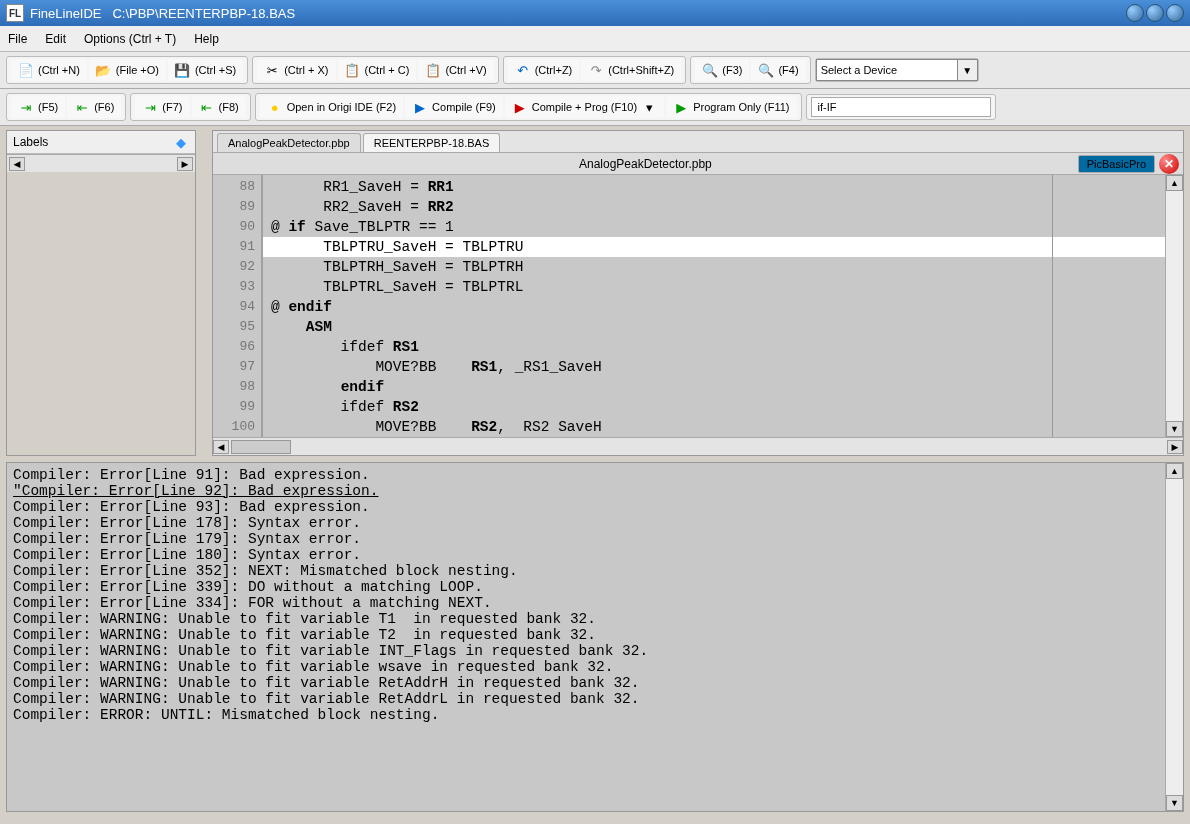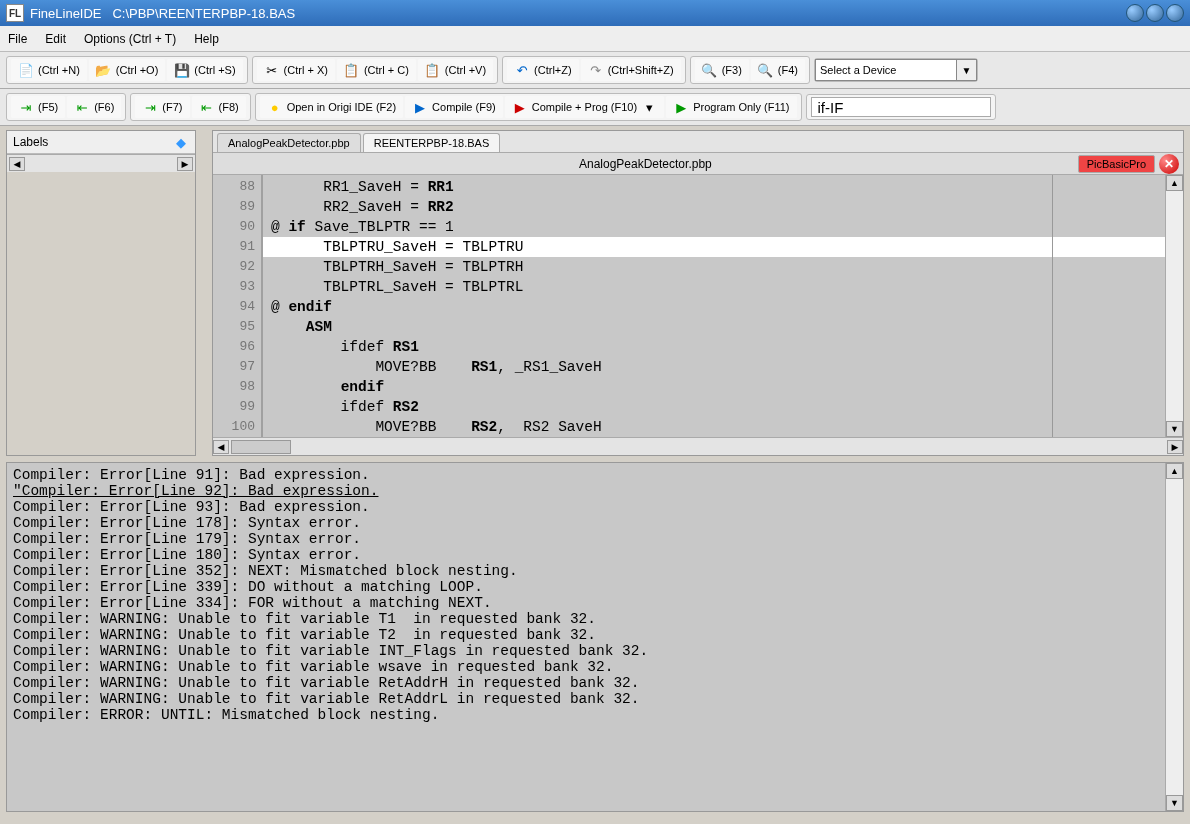--- a/index.html
+++ b/index.html
@@ -14,36 +14,36 @@
 .menubar { background:#eee; border-bottom:1px solid #bbb; height:26px; display:flex; align-items:center; padding:0 8px; gap:18px;}
 .menubar span { cursor:default; }
 
 .toolbar { background:#e8e8e8; border-bottom:1px solid #aaa; padding:4px 6px; display:flex; flex-wrap:wrap; gap:4px; align-items:center;}
 .tool-group { display:flex; align-items:center; gap:2px; border:1px solid #bbb; border-radius:3px; padding:2px 4px; background:#f4f4f4;}
 .tool-btn { display:flex; align-items:center; gap:4px; padding:2px 6px; border:1px solid transparent; border-radius:2px; cursor:default; font-size:11px; background:#f8f8f8;}
 .ico { width:16px;height:16px;display:inline-flex;align-items:center;justify-content:center;font-size:13px;}
 .device-select { width:140px; height:20px; border:1px solid #888; background:#fff; font-size:11px; padding:0 4px;}
 .device-wrap { display:flex;align-items:flex-end;border:1px solid #888;background:#fff;}
 .device-arrow{width:20px;height:20px;display:flex;align-items:center;justify-content:center;font-size:10px;border-left:1px solid #888;background:#eee;}
-.snip-box { border:1px solid #aaa; background:#fff; padding:1px 6px; font-size:15px; width:180px; height:20px; display:flex; align-items:center;}
+.snip-box { border:1px solid #aaa; background:#fff; padding:1px 6px; font-size:11px; width:180px; height:20px; display:flex; align-items:center;}
 
 .main-area { display:flex; height: 330px; padding:4px 6px 0 6px; gap:16px;}
 .left-panel { width:190px; display:flex; flex-direction:column; border:1px solid #999;}
 .labels-hdr { background:#efefef; border-bottom:1px solid #bbb; padding:3px 6px; display:flex; justify-content:space-between; align-items:center;}
 .labels-body { flex:1; background:#c8c8c8; font-family:"Courier New",monospace; font-size:14px; padding:4px 2px; overflow:hidden; white-space:pre;}
 .panel-sb { height:18px; background:#e4e4e4; border-top:1px solid #aaa; display:flex; justify-content:space-between; align-items:center; padding:0 2px;}
 .sb-btn{width:16px;height:14px;border:1px solid #999;background:#ddd;font-size:9px;display:flex;align-items:center;justify-content:center;}
 
 .editor-panel { flex:1; display:flex; flex-direction:column; border:1px solid #999;}
 .file-tabs { display:flex; background:#e4e4e4; border-bottom:1px solid #aaa; padding:2px 4px 0 4px; gap:0;}
 .file-tab { padding:3px 10px; border:1px solid #aaa; border-bottom:none; background:#ddd; font-size:11px; border-radius:3px 3px 0 0; margin-right:2px;}
 .file-tab.active { background:#f4f4f4; }
 .editor-header { display:flex; align-items:center; background:#ddd; border-bottom:1px solid #aaa; height:22px;}
 .editor-header .filename { flex:1; text-align:center; font-size:12px;}
-.lang-badge { padding:2px 8px; border:1px solid #aaa; background:#ef4444; border-radius:2px; margin-right:4px; font-size:11px;}
+.lang-badge { padding:2px 8px; border:1px solid #aaa; background:#0369a1; border-radius:2px; margin-right:4px; font-size:11px;}
 .close-x { width:20px;height:20px;border-radius:50%;background:radial-gradient(circle at 30% 30%,#f88,#c00);color:#fff;display:flex;align-items:center;justify-content:center;font-weight:bold;margin-right:4px;}
 
 .code-wrap { flex:1; display:flex; overflow:hidden; background:#c8c8c8; position:relative;}
 .gutter { width:50px; background:#c8c8c8; color:#777; font-family:"Courier New",monospace; font-size:13px; text-align:right; padding:2px 6px 2px 2px; border-right:2px solid #a0a0a0;}
 .code { flex:1; font-family:"Courier New",monospace; font-size:14.5px; padding:2px 0; white-space:pre;}
 .code-line { padding:0 8px; height:20px; line-height:20px;}
 .code-line.hl { background:#fff;}
 .gut-line{height:20px;line-height:20px;}
 .kw{font-weight:bold;}
 .vscroll{width:18px;background:#e4e4e4;border-left:1px solid #aaa;display:flex;flex-direction:column;}
@@ -84,21 +84,21 @@
 </div>
 
 <div class="toolbar">
   <div class="tool-group">
     <div class="tool-btn">
         <span class="ico">📄</span>
         <span>(Ctrl +N)</span>
       </div>
     <div class="tool-btn">
         <span class="ico">📂</span>
-        <span>(Ctrl +O)</span>
+        <span>(File +O)</span>
       </div>
     <div class="tool-btn">
         <span class="ico">💾</span>
         <span>(Ctrl +S)</span>
       </div>
   </div>
   <div class="tool-group">
     <div class="tool-btn">
         <span class="ico">✂</span>
         <span>(Ctrl + X)</span>

